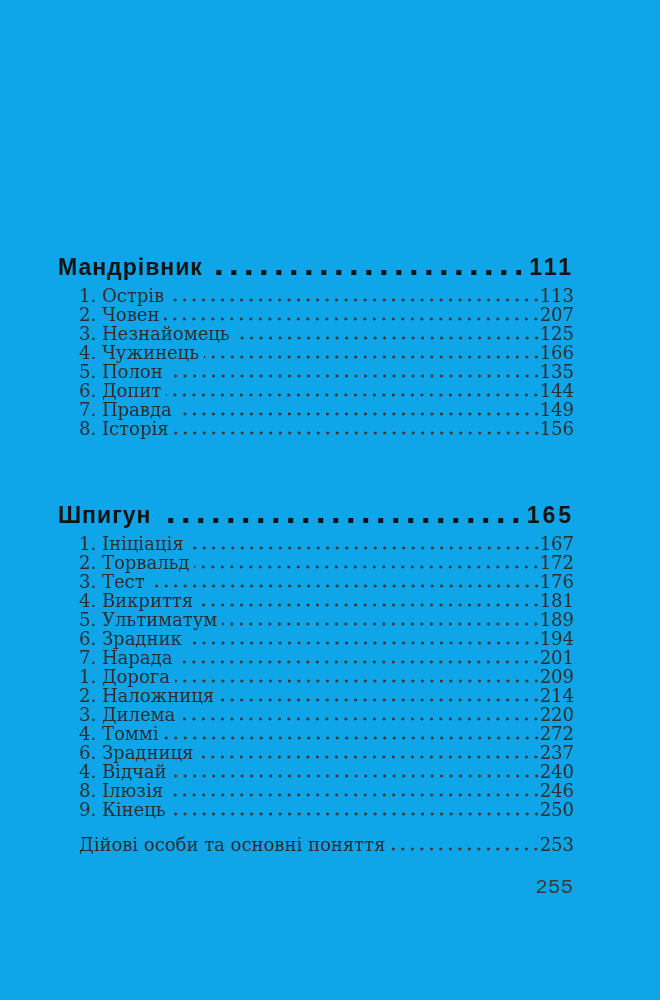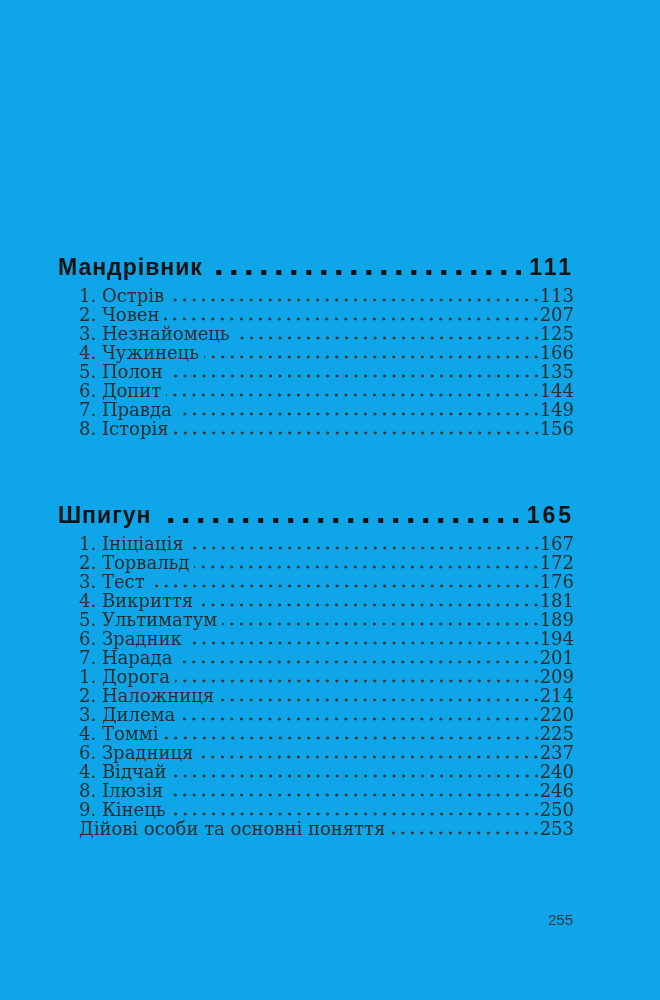--- a/index.html
+++ b/index.html
@@ -55,30 +55,30 @@
   .row-dots {
     flex: 1;
     align-self: flex-end;
     height: 4px;
     margin: 0 1px 3px 5px;
     background-image: radial-gradient(circle at 7px 2px, #3a3a3a 1.25px, transparent 1.8px);
     background-size: 9.5px 4px;
     background-repeat: repeat-x;
     background-position: right bottom;
   }
-  .extra-row { margin-top: 0; }
+  .extra-row { margin-top: 16px; }
   .entry-label { white-space: nowrap; }
   .entry-page { white-space: nowrap; }
   
   .footer-num {
     position: absolute;
-    top: 910px;
+    top: 878px;
     right: 87px;
-    font-family: Liberation Sans, sans-serif;
-    font-size: 15px;
+    font-family: Liberation Mono, monospace;
+    font-size: 21px;
     line-height: 19px;
     color: #3a3a3a;
   }
 </style>
 </head>
 <body>
 
 <div class="page">
   <div class="content">
 
@@ -180,21 +180,21 @@
       <span class="entry-page">214</span>
     </div>
     <div class="toc-row">
       <span class="entry-label">3. Дилема</span>
       <span class="row-dots"></span>
       <span class="entry-page">220</span>
     </div>
     <div class="toc-row">
       <span class="entry-label">4. Томмі</span>
       <span class="row-dots"></span>
-      <span class="entry-page">225</span>
+      <span class="entry-page">272</span>
     </div>
     <div class="toc-row">
       <span class="entry-label">6. Зрадниця</span>
       <span class="row-dots"></span>
       <span class="entry-page">237</span>
     </div>
     <div class="toc-row">
       <span class="entry-label">4. Відчай</span>
       <span class="row-dots"></span>
       <span class="entry-page">240</span>

